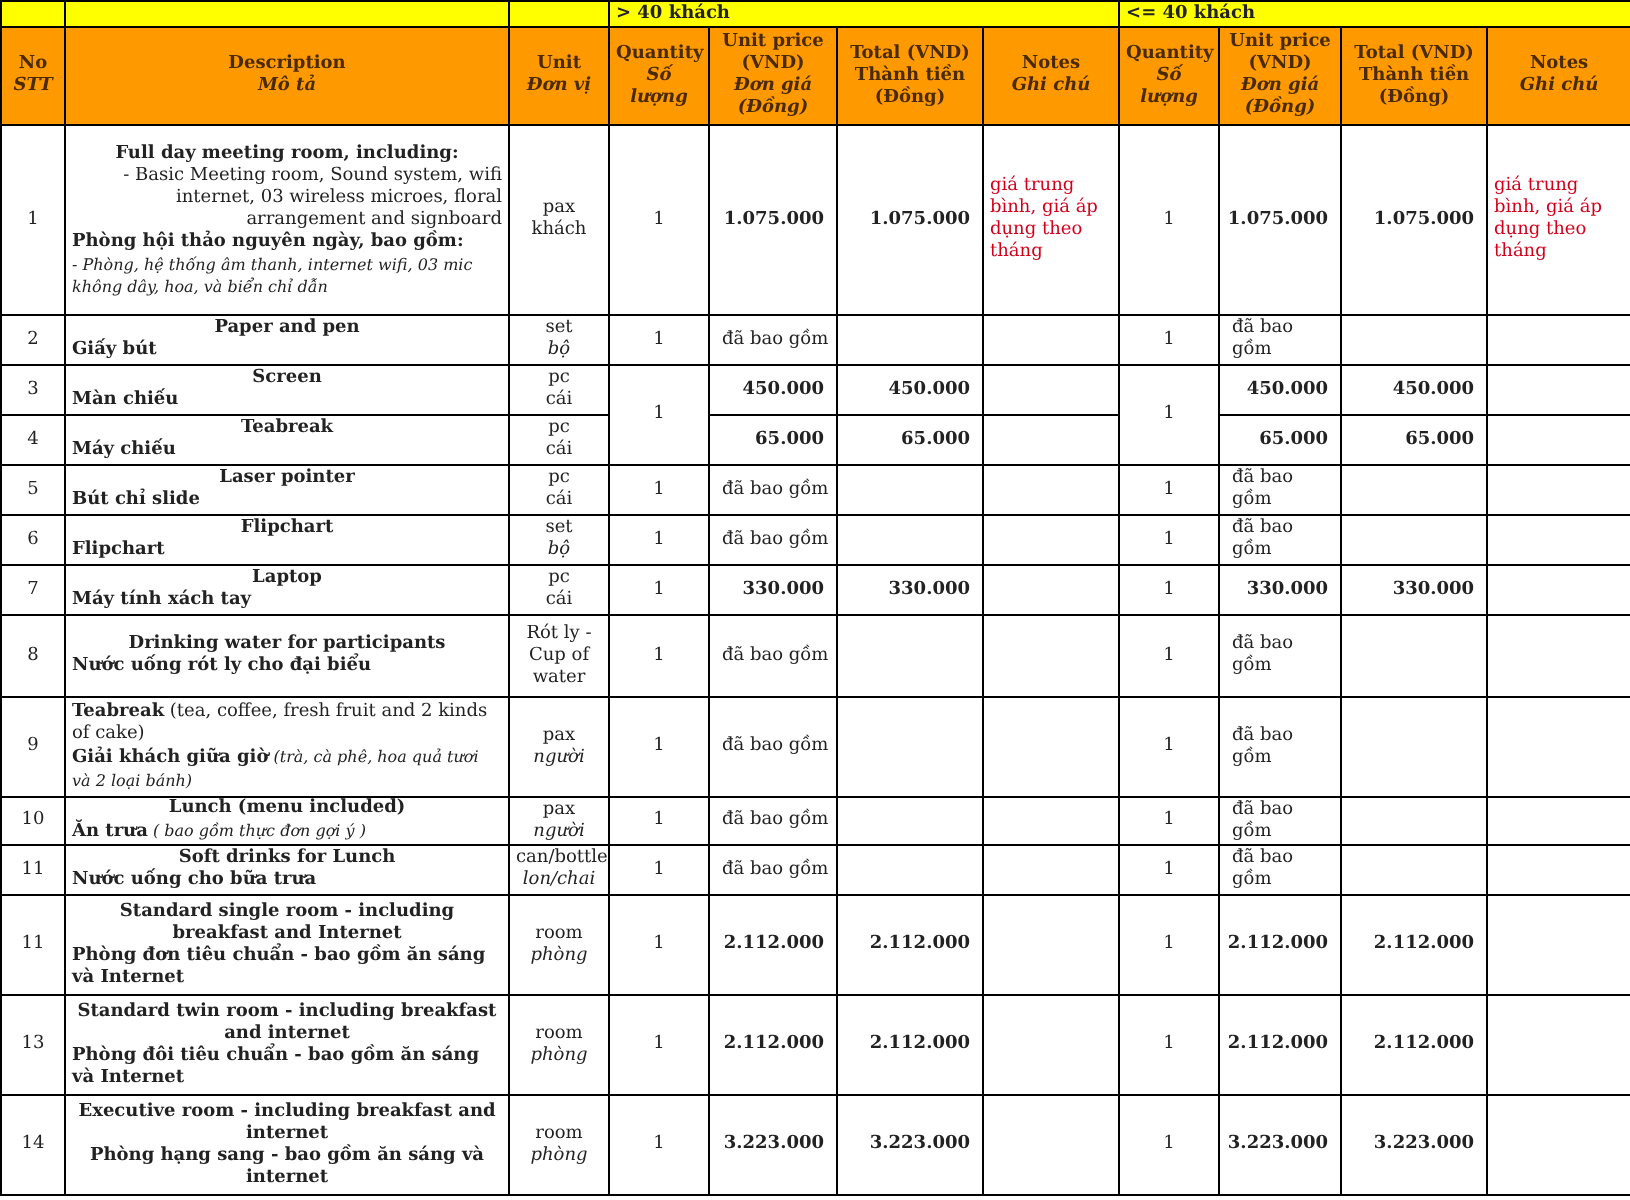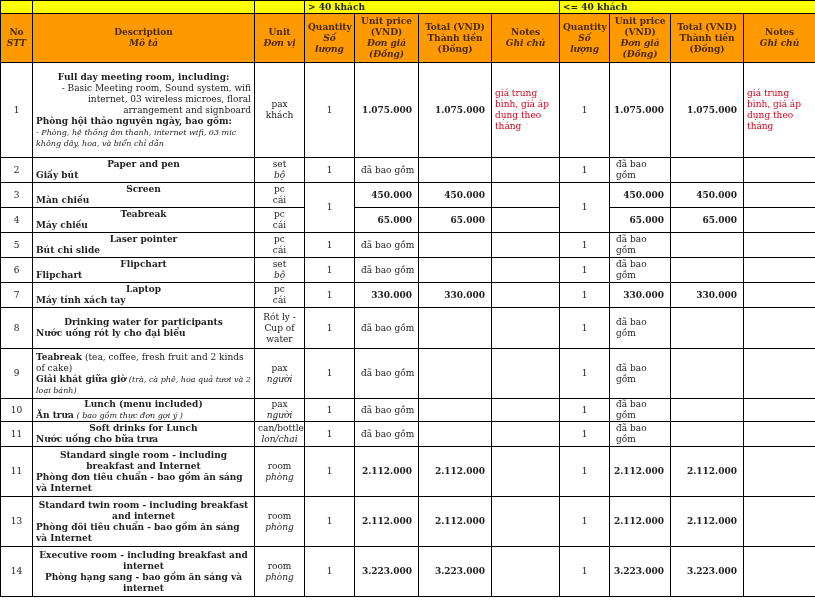--- a/index.html
+++ b/index.html
@@ -214,21 +214,21 @@
     <td class="c">1</td>
     <td class="l">đã bao gồm</td>
     <td class="r"></td>
     <td class="note"></td>
   </tr>
 
   <tr style="height:50px">
     <td class="c">9</td>
     <td class="desc">
       <span class="desc-text"><b>Teabreak</b><span class="sub"> (tea, coffee, fresh fruit and 2 kinds of cake)</span></span>
-      <span class="desc-text"><span class="vi">Giải khát giữa giờ</span><span class="vi-small"> (trà, cà phê, hoa quả tươi và 2 loại bánh)</span></span>
+      <span class="desc-text"><span class="vi">Giải khách giữa giờ</span><span class="vi-small"> (trà, cà phê, hoa quả tươi và 2 loại bánh)</span></span>
     </td>
     <td class="c unit">
           <span>pax</span>
           <i>người</i>
         </td>
     <td class="c">1</td>
     <td class="l">đã bao gồm</td>
     <td class="r"></td>
     <td class="note"></td>
     <td class="c">1</td>

